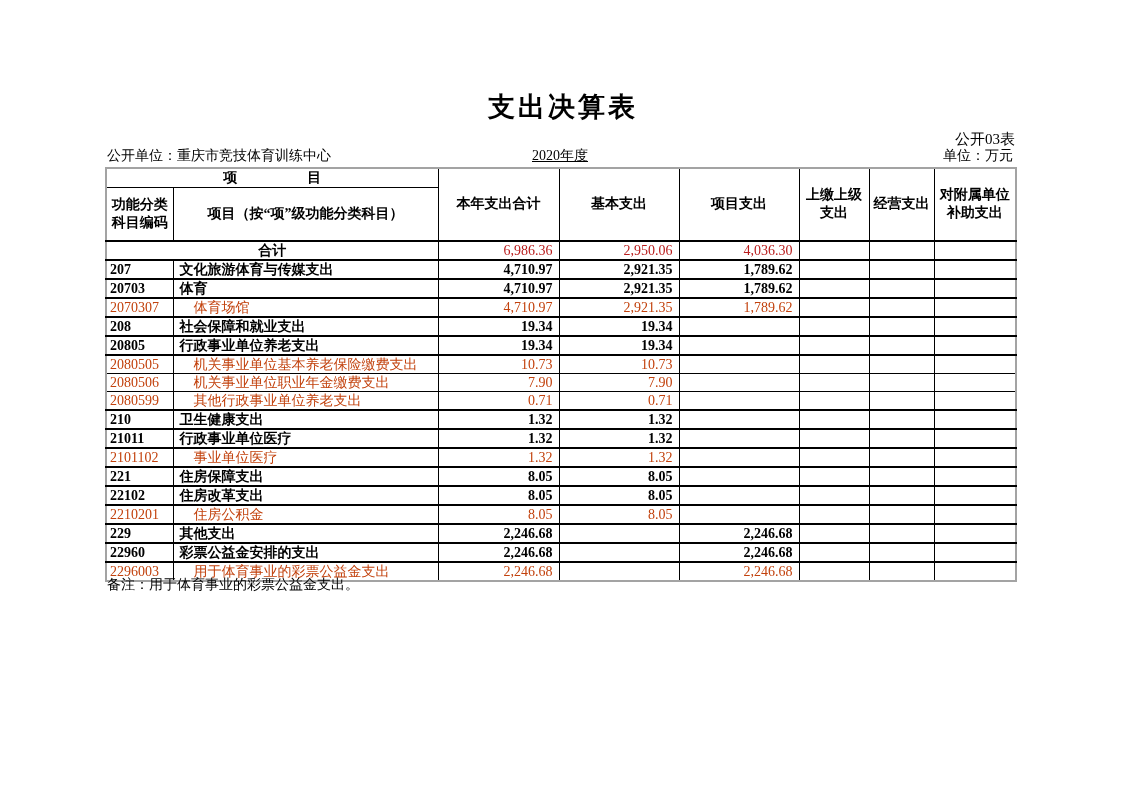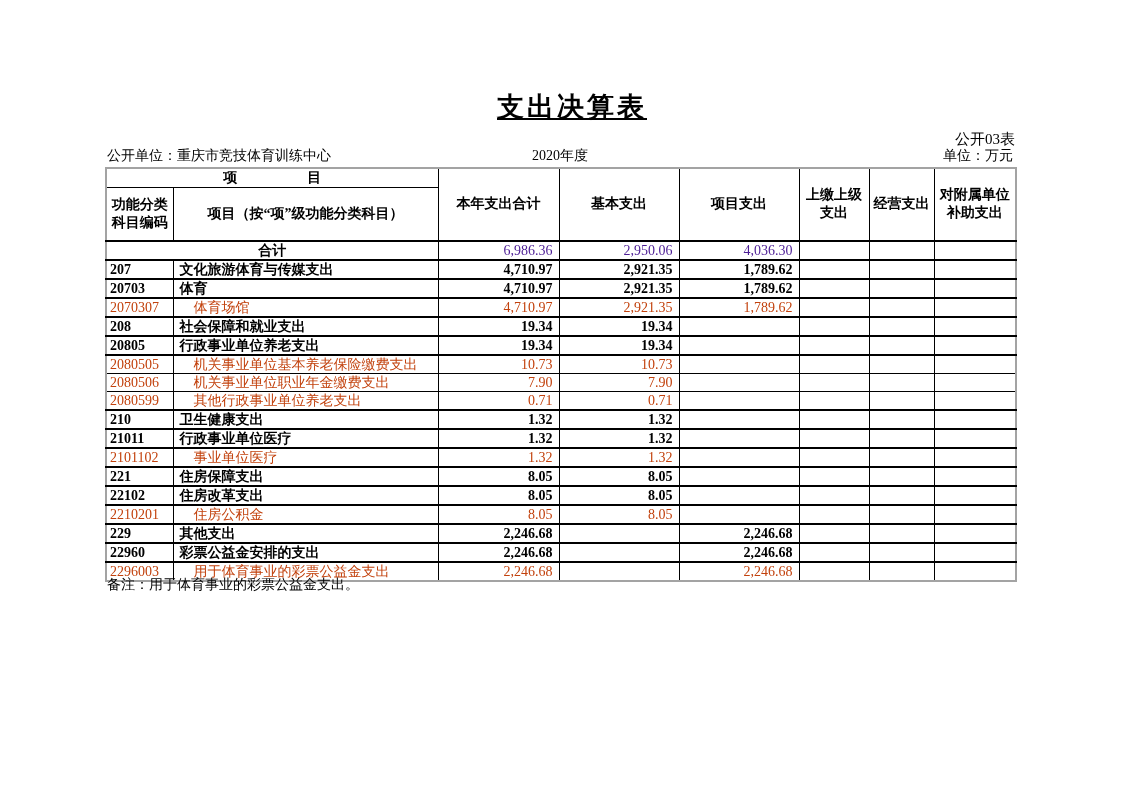--- a/index.html
+++ b/index.html
@@ -9,47 +9,46 @@
     width: 1122px;
     height: 794px;
     background: #ffffff;
     font-family: "Liberation Serif", "DejaVu Serif", serif;
     color: #000;
     overflow: hidden;
   }
   .title {
     position: absolute;
     top: 89px;
-    left: 117px;
+    left: 108px;
     width: 910px;
     text-align: center;
     font-family: "Liberation Sans", "DejaVu Sans", sans-serif;
     font-size: 27px;
     font-weight: bold;
     letter-spacing: 3px;
-    text-decoration: underline;
   }
   .sheet-no {
     position: absolute;
     top: 130px;
     left: 105px;
     width: 910px;
     text-align: right;
     font-size: 15px;
   }
   .meta {
     position: absolute;
     top: 147px;
     left: 105px;
     width: 910px;
     height: 19px;
     font-size: 14px;
   }
   .meta .m-left  { position: absolute; left: 2px; top: 0; }
-  .meta .m-center{ position: absolute; left: 0; top: 0; width: 100%; text-align: center; }
+  .meta .m-center{ position: absolute; left: 0; top: 0; width: 100%; text-align: center; text-decoration: underline; }
   .meta .m-right { position: absolute; right: 2px; top: 0; }
 
   table.fin-table {
     position: absolute;
     top: 167px;
     left: 105px;
     width: 910px;
     border-collapse: collapse;
     table-layout: fixed;
     border: 2px solid #a3a3a3;
@@ -74,21 +73,21 @@
     height: 18px;
     padding: 0 5px;
     white-space: nowrap;
     line-height: 17px;
   }
   .td-code  { text-align: left; padding-left: 3px !important; }
   .td-name  { text-align: left; padding-left: 6px !important; }
   .td-num   { text-align: right; padding-right: 6px !important; }
   .td-total-label { text-align: center; font-weight: bold; }
   tr.row-total td { border-top-width: 2px; border-bottom-width: 2px; }
-  tr.row-total .td-num { color: #4c1d95; }
+  tr.row-total .td-num { color: #b91c1c; }
   tr.row-bold td {
     font-weight: bold;
     border-top-width: 2px;
     border-bottom-width: 2px;
   }
   tr.row-detail td { color: #c2410c; }
   tr.row-detail .td-name { padding-left: 20px !important; }
   .note {
     position: absolute;
     top: 576px;

